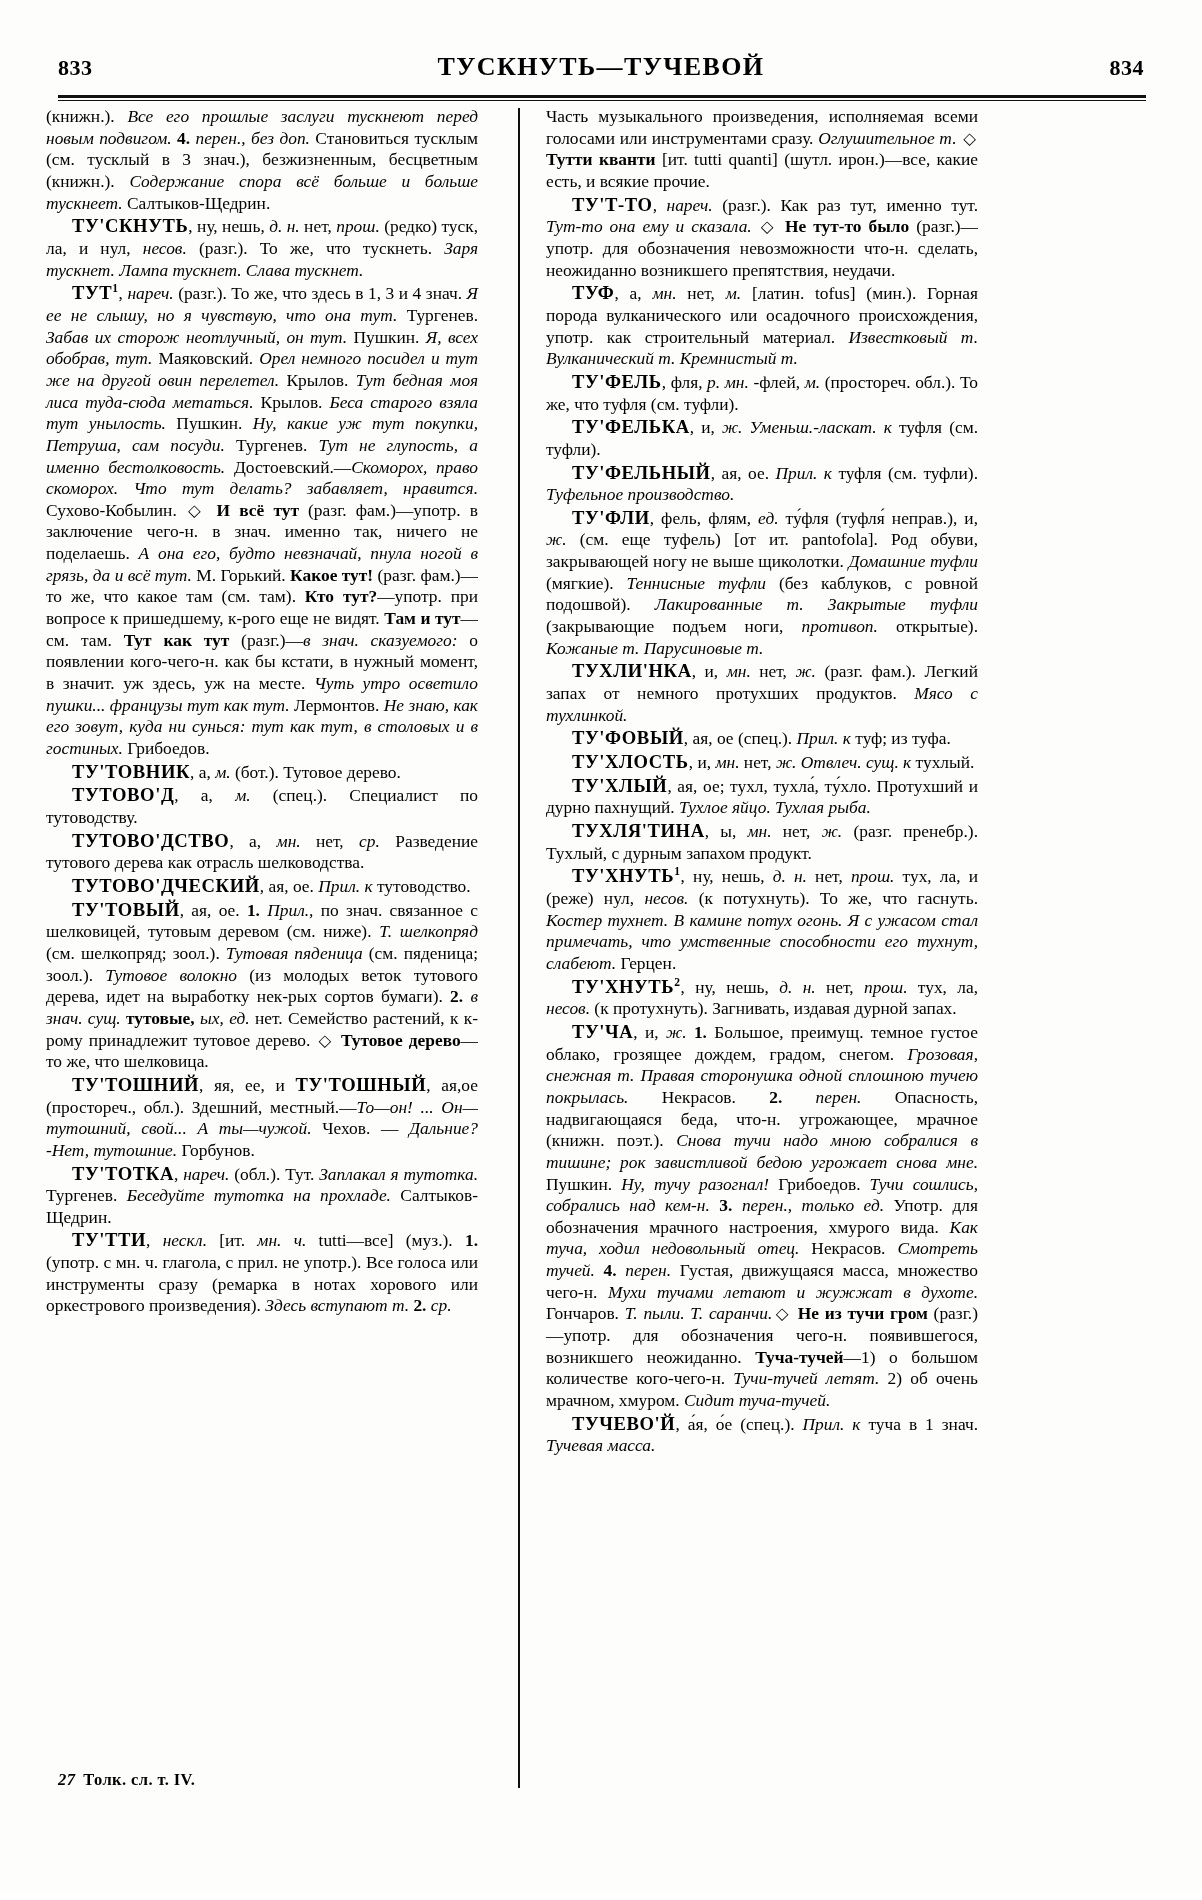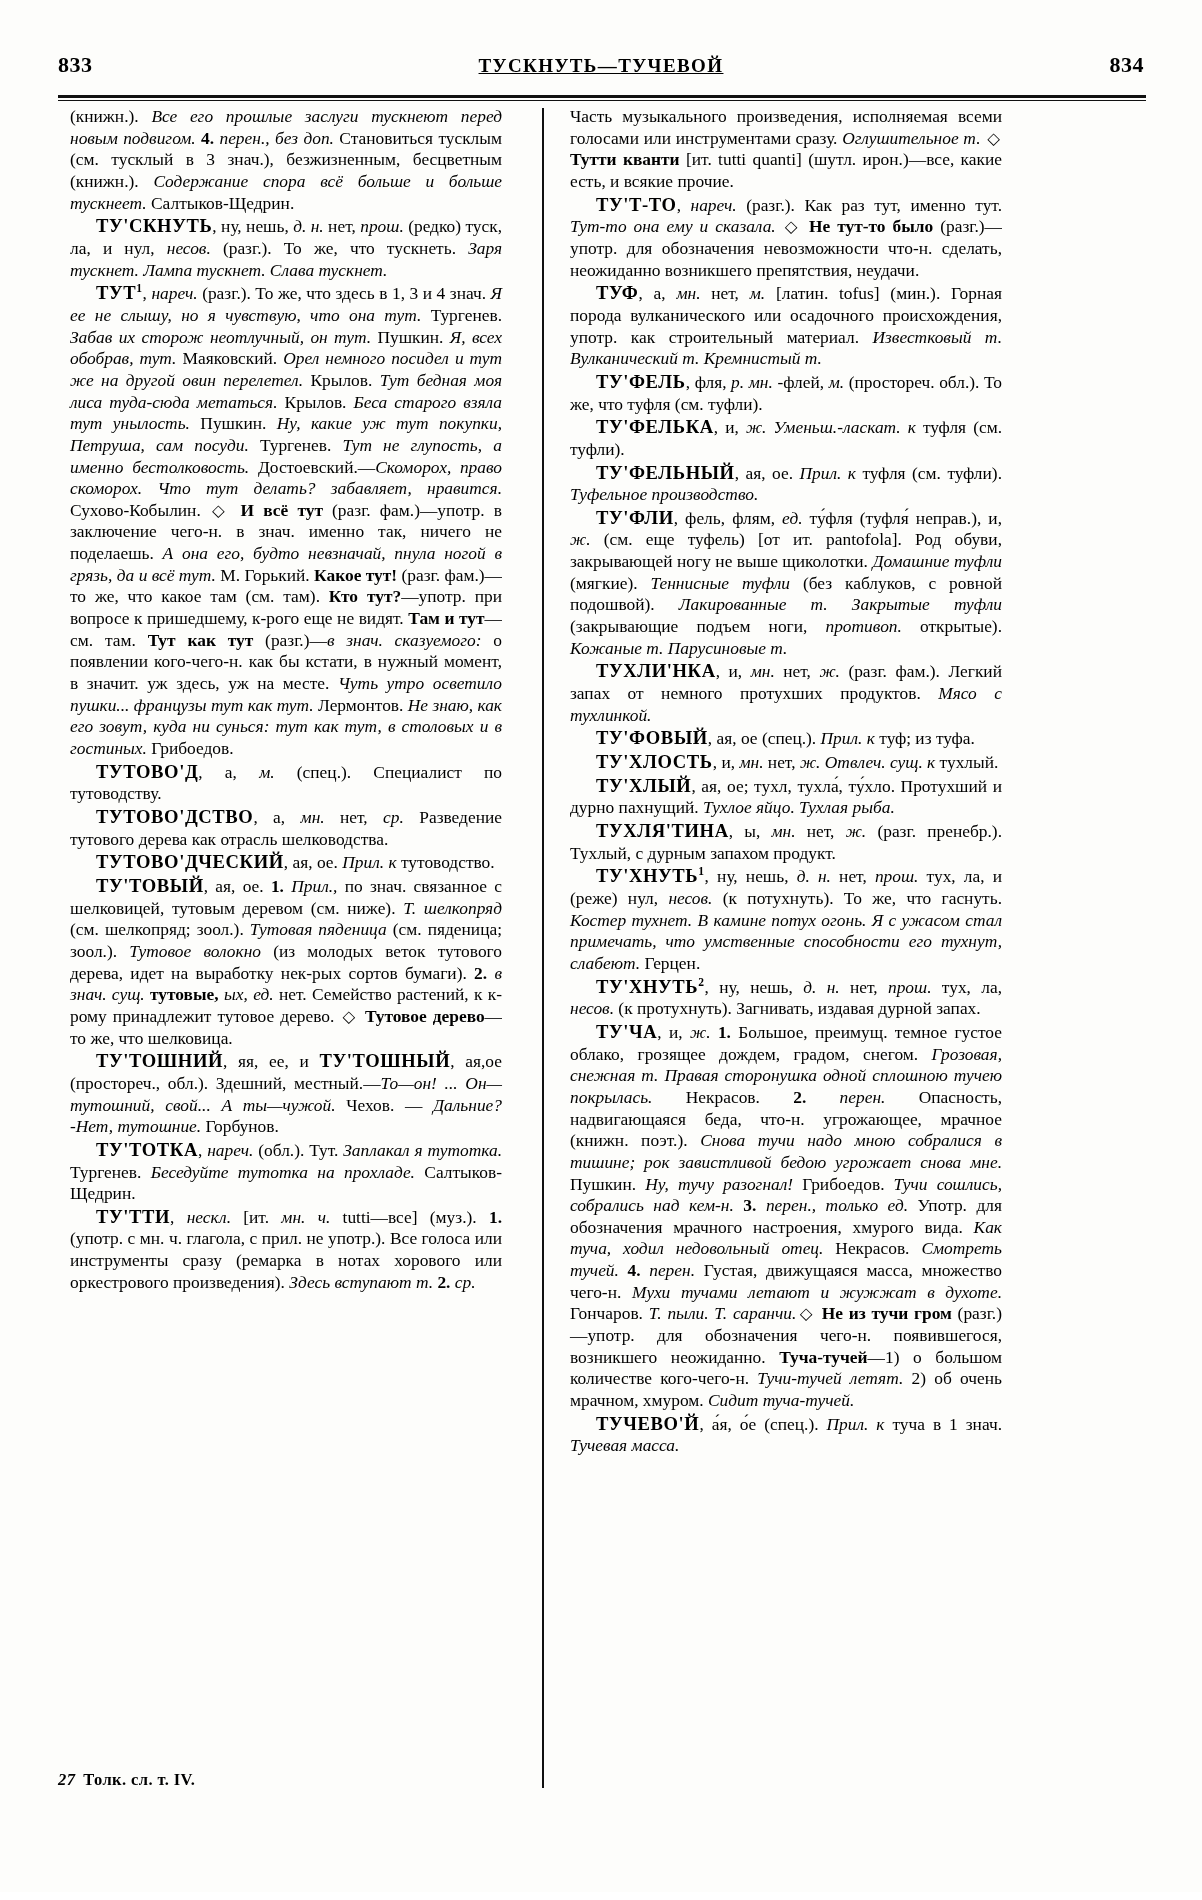--- a/index.html
+++ b/index.html
@@ -34,37 +34,36 @@
   }
   .folio {
     font-family: "Liberation Serif", serif;
     font-weight: bold;
     font-size: 22px;
     letter-spacing: 0.5px;
   }
   .runhead-title {
     font-family: "Liberation Serif", serif;
     font-weight: bold;
-    font-size: 19px;
+    font-size: 26px;
     letter-spacing: 1.4px;
-    text-decoration: underline;
   }
   .rule {
     position: absolute;
     left: 58px;
     right: 56px;
     top: 95px;
     border-top: 3px solid #111;
     border-bottom: 1px solid #111;
     height: 2px;
   }
   
   .columns {
     position: absolute;
-    left: 70px;
+    left: 46px;
     top: 106px;
     width: 1090px;
     display: flex;
   }
   .col {
     width: 432px;
     font-size: 17.4px;
     line-height: 1.245;
     text-align: justify;
     text-justify: inter-word;
@@ -126,20 +125,21 @@
     <span class="folio">834</span>
   </div>
 
   <div class="rule"></div>
 
   <div class="columns">
     <div class="col col-left" id="col-left">
         <p class="entry cont">(книжн.). <i>Все его прошлые заслуги тускнеют перед новым подвигом.</i> <b>4.</b> <i>перен., без доп.</i> Становиться тусклым (см. тусклый в 3 знач.), безжизненным, бесцветным (книжн.). <i>Содержание спора всё больше и больше тускнеет.</i> Салтыков-Щедрин.</p>
         <p class="entry"><span class="hw">ТУ'СКНУТЬ</span>, ну, нешь, <i>д. н.</i> нет, <i>прош.</i> (редко) туск, ла, и нул, <i>несов.</i> (разг.). То же, что тускнеть. <i>Заря тускнет. Лампа тускнет. Слава тускнет.</i></p>
         <p class="entry"><span class="hw">ТУТ<sup>1</sup></span>, <i>нареч.</i> (разг.). То же, что здесь в 1, 3 и 4 знач. <i>Я ее не слышу, но я чувствую, что она тут.</i> Тургенев. <i>Забав их сторож неотлучный, он тут.</i> Пушкин. <i>Я, всех обобрав, тут.</i> Маяковский. <i>Орел немного посидел и тут же на другой овин перелетел.</i> Крылов. <i>Тут бедная моя лиса туда-сюда метаться.</i> Крылов. <i>Беса старого взяла тут унылость.</i> Пушкин. <i>Ну, какие уж тут покупки, Петруша, сам посуди.</i> Тургенев. <i>Тут не глупость, а именно бестолковость.</i> Достоевский.—<i>Скоморох, право скоморох. Что тут делать? забавляет, нравится.</i> Сухово-Кобылин. <span class="dia">◇</span> <b>И всё тут</b> (разг. фам.)—употр. в заключение чего-н. в знач. именно так, ничего не поделаешь. <i>А она его, будто невзначай, пнула ногой в грязь, да и всё тут.</i> М. Горький. <b>Какое тут!</b> (разг. фам.)—то же, что какое там (см. там). <b>Кто тут?</b>—употр. при вопросе к пришедшему, к-рого еще не видят. <b>Там и тут</b>—см. там. <b>Тут как тут</b> (разг.)—<i>в знач. сказуемого:</i> о появлении кого-чего-н. как бы кстати, в нужный момент, в значит. уж здесь, уж на месте. <i>Чуть утро осветило пушки... французы тут как тут.</i> Лермонтов. <i>Не знаю, как его зовут, куда ни сунься: тут как тут, в столовых и в гостиных.</i> Грибоедов.</p>
+        <p class="entry"><span class="hw">ТУ'ТОВНИК</span>, а, <i>м.</i> (бот.). Тутовое дерево.</p>
         <p class="entry"><span class="hw">ТУТОВО'Д</span>, а, <i>м.</i> (спец.). Специалист по тутоводству.</p>
         <p class="entry"><span class="hw">ТУТОВО'ДСТВО</span>, а, <i>мн.</i> нет, <i>ср.</i> Разведение тутового дерева как отрасль шелководства.</p>
         <p class="entry"><span class="hw">ТУТОВО'ДЧЕСКИЙ</span>, ая, ое. <i>Прил. к</i> тутоводство.</p>
         <p class="entry"><span class="hw">ТУ'ТОВЫЙ</span>, ая, ое. <b>1.</b> <i>Прил.,</i> по знач. связанное с шелковицей, тутовым деревом (см. ниже). <i>Т. шелкопряд</i> (см. шелкопряд; зоол.). <i>Тутовая пяденица</i> (см. пяденица; зоол.). <i>Тутовое волокно</i> (из молодых веток тутового дерева, идет на выработку нек-рых сортов бумаги). <b>2.</b> <i>в знач. сущ.</i> <b>тутовые,</b> <i>ых, ед.</i> нет. Семейство растений, к к-рому принадлежит тутовое дерево. <span class="dia">◇</span> <b>Тутовое дерево</b>—то же, что шелковица.</p>
         <p class="entry"><span class="hw">ТУ'ТОШНИЙ</span>, яя, ее, и <span class="hw">ТУ'ТОШНЫЙ</span>, ая,ое (простореч., обл.). Здешний, местный.—<i>То—он! ... Он—тутошний, свой... А ты—чужой.</i> Чехов. — <i>Дальние? -Нет, тутошние.</i> Горбунов.</p>
         <p class="entry"><span class="hw">ТУ'ТОТКА</span>, <i>нареч.</i> (обл.). Тут. <i>Заплакал я тутотка.</i> Тургенев. <i>Беседуйте тутотка на прохладе.</i> Салтыков-Щедрин.</p>
         <p class="entry"><span class="hw">ТУ'ТТИ</span>, <i>нескл.</i> [ит. <i>мн. ч.</i> tutti—все] (муз.). <b>1.</b> (употр. с мн. ч. глагола, с прил. не употр.). Все голоса или инструменты сразу (ремарка в нотах хорового или оркестрового произведения). <i>Здесь вступают т.</i> <b>2.</b> <i>ср.</i></p>
       </div>
     <div class="divider"></div>
     <div class="col col-right" id="col-right">

